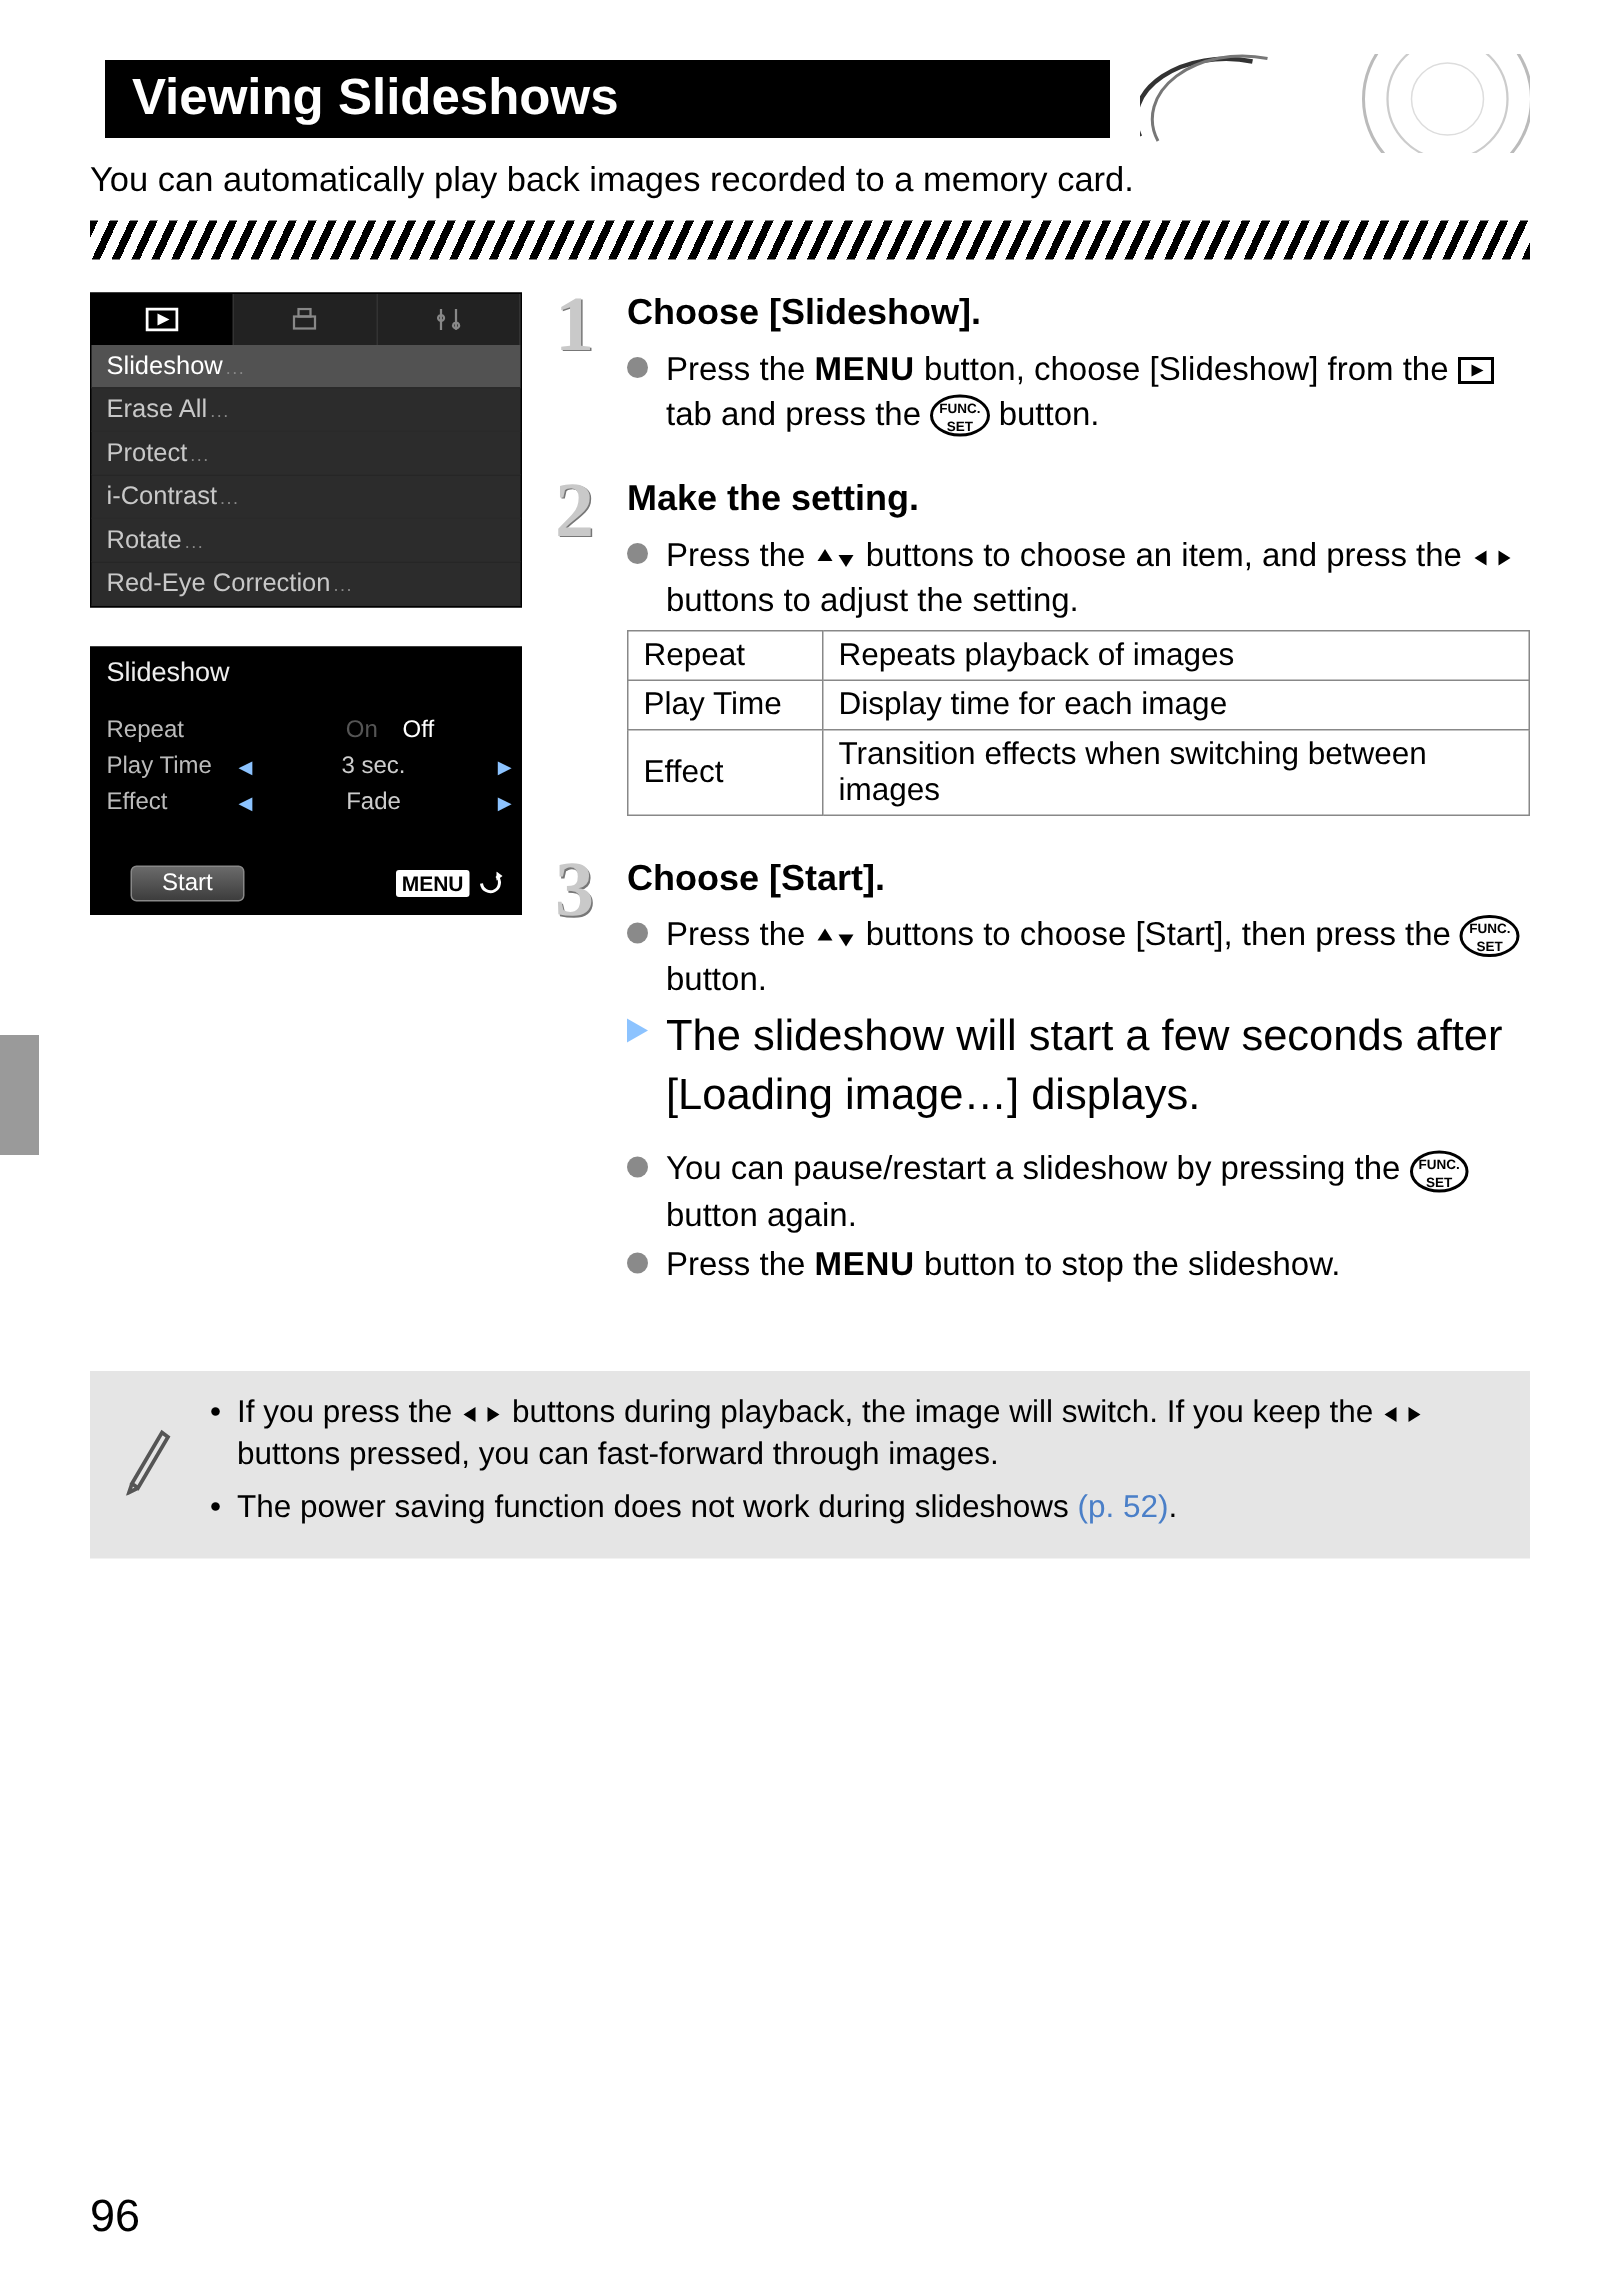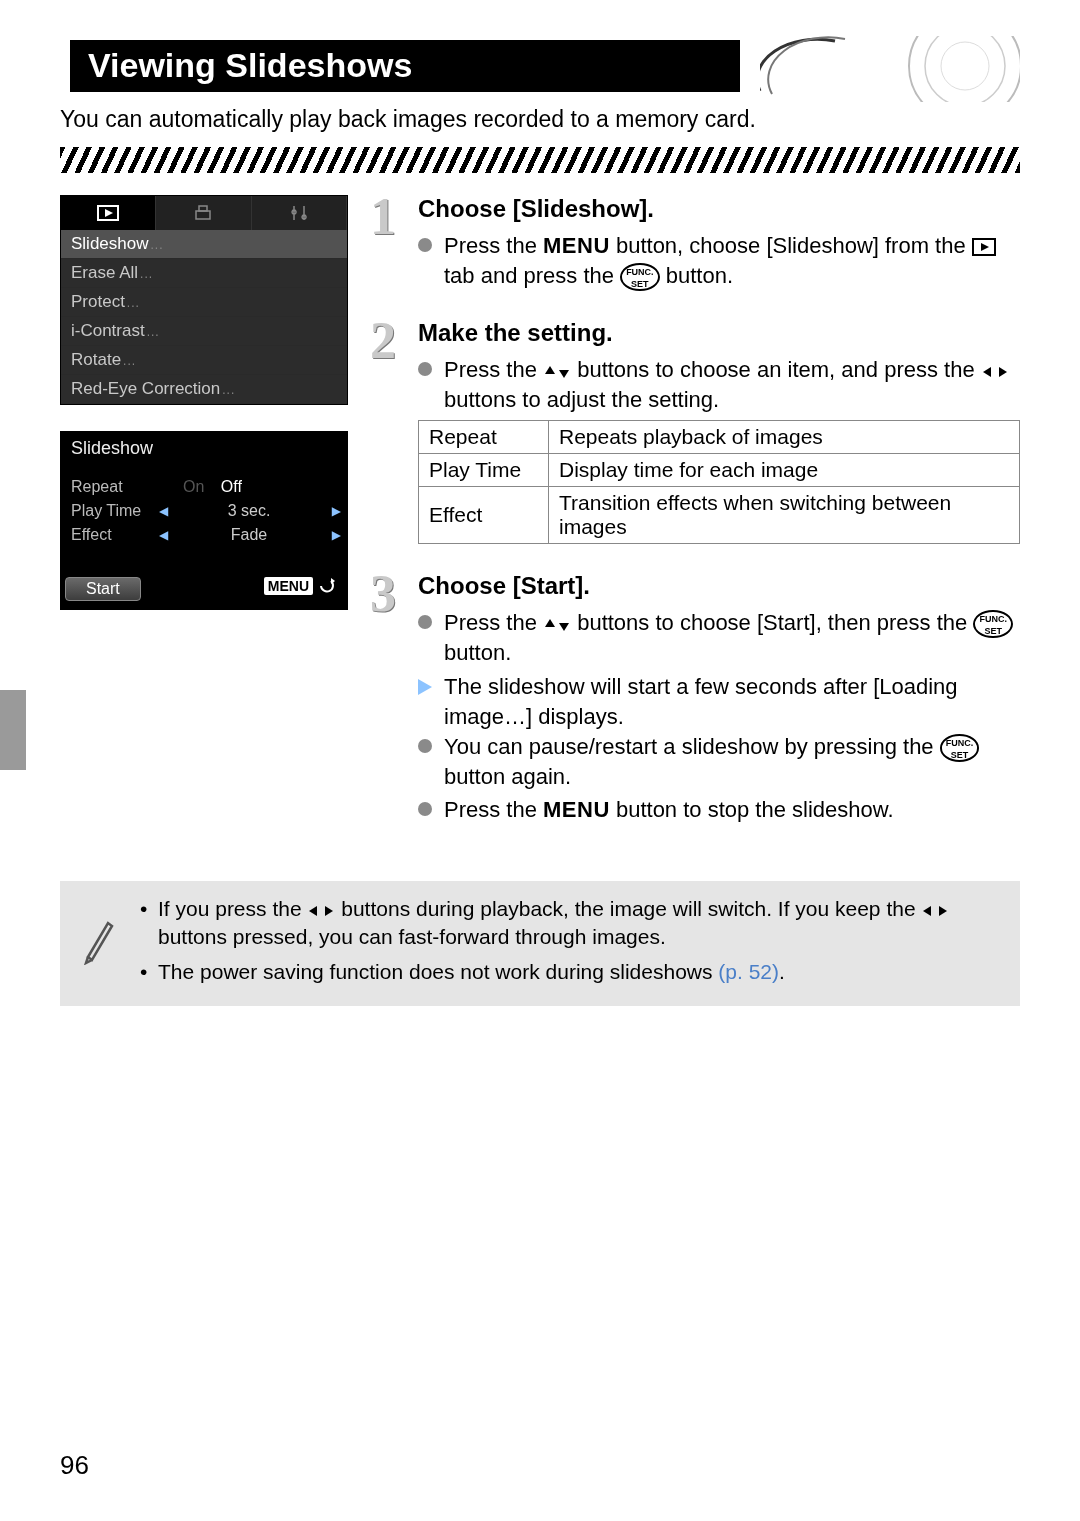--- a/index.html
+++ b/index.html
@@ -110,36 +110,36 @@
   }
   .lcd2-row {
     display: flex;
     padding: 3px 10px;
     font-size: 16px;
     color: #bbb;
     position: relative;
   }
   .lcd2-row .label { width: 90px; }
   .lcd2-row .val { flex: 1; text-align: center; color: #ccc; position: relative; }
-  .lcd2-row .val.on-off { text-align: left; padding-left: 22px;}
+  .lcd2-row .val.on-off { text-align: center; padding-left: 22px;}
   .lcd2-row .off-sel { color: #fff; margin-left: 12px;}
   .lcd2-row .caret-l, .lcd2-row .caret-r {
     position: absolute;
     top: 50%;
     transform: translateY(-50%);
     color: #8cc3ff;
     font-size: 12px;
   }
   .lcd2-row .caret-l { left: -2px; }
   .lcd2-outcaret { color:#8cc3ff; font-size:12px; position:absolute; right:6px; top:50%; transform:translateY(-50%);}
   .start-row {
     display: flex;
     justify-content: space-between;
-    align-items: flex-start;
-    padding: 12px 10px 8px 4px;
+    align-items: center;
+    padding: 12px 10px 8px 26px;
   }
   .start-btn {
     background: linear-gradient(#6a6a6a,#3d3d3d);
     border: 1px solid #888;
     border-radius: 4px;
     color: #fff;
     font-size: 16px;
     padding: 2px 20px;
   }
   .menu-back {
@@ -187,23 +187,23 @@
     content: "";
     position: absolute;
     left: 0;
     top: 7px;
     width: 14px;
     height: 14px;
     background: #8a8a8a;
     border-radius: 50%;
   }
   .arrow-line {
-    font-size: 22px;
+    font-size: 29px;
     line-height: 1.35;
-    margin-bottom: 0;
+    margin-bottom: 14px;
     padding-left: 26px;
     position: relative;
   }
   .arrow-line::before {
     content: "";
     position: absolute;
     left: 0;
     top: 7px;
     width: 0; height: 0;
     border-left: 14px solid #8cc3ff;
@@ -245,23 +245,23 @@
     margin-bottom: 6px;
   }
   .note-list li::before {
     content: "•";
     position: absolute;
     left: 0;
   }
   .link { color: #4a7fc8; }
   .page-num {
     position: absolute;
-    bottom: 40px;
+    bottom: 26px;
     left: 60px;
-    font-size: 26px;
+    font-size: 30px;
   }
   .side-tab {
     position: absolute;
     left: 0;
     top: 690px;
     width: 26px;
     height: 80px;
     background: #9a9a9a;
   }
   

